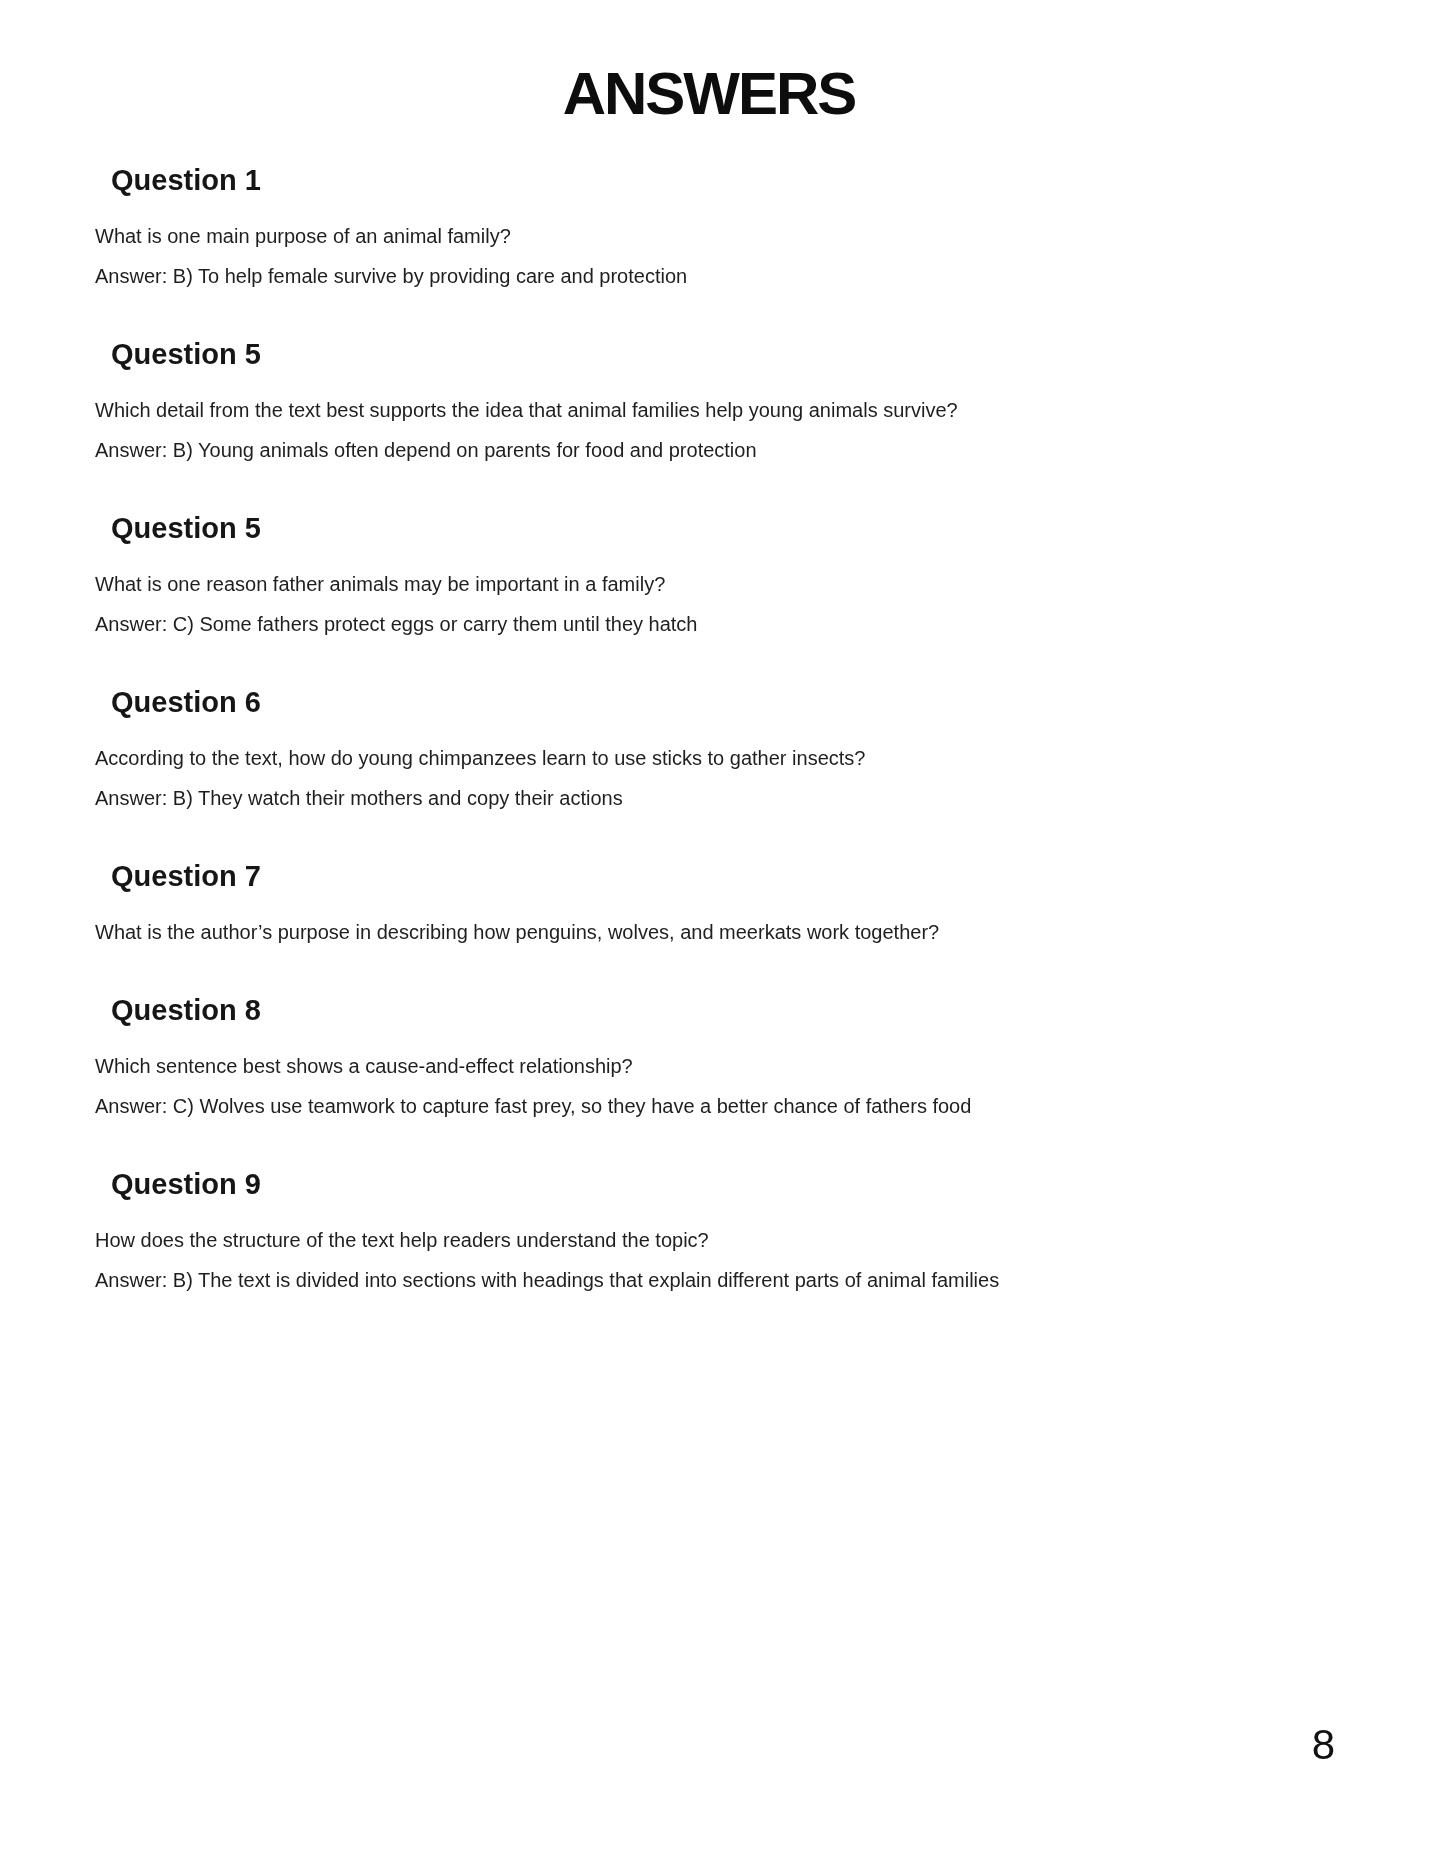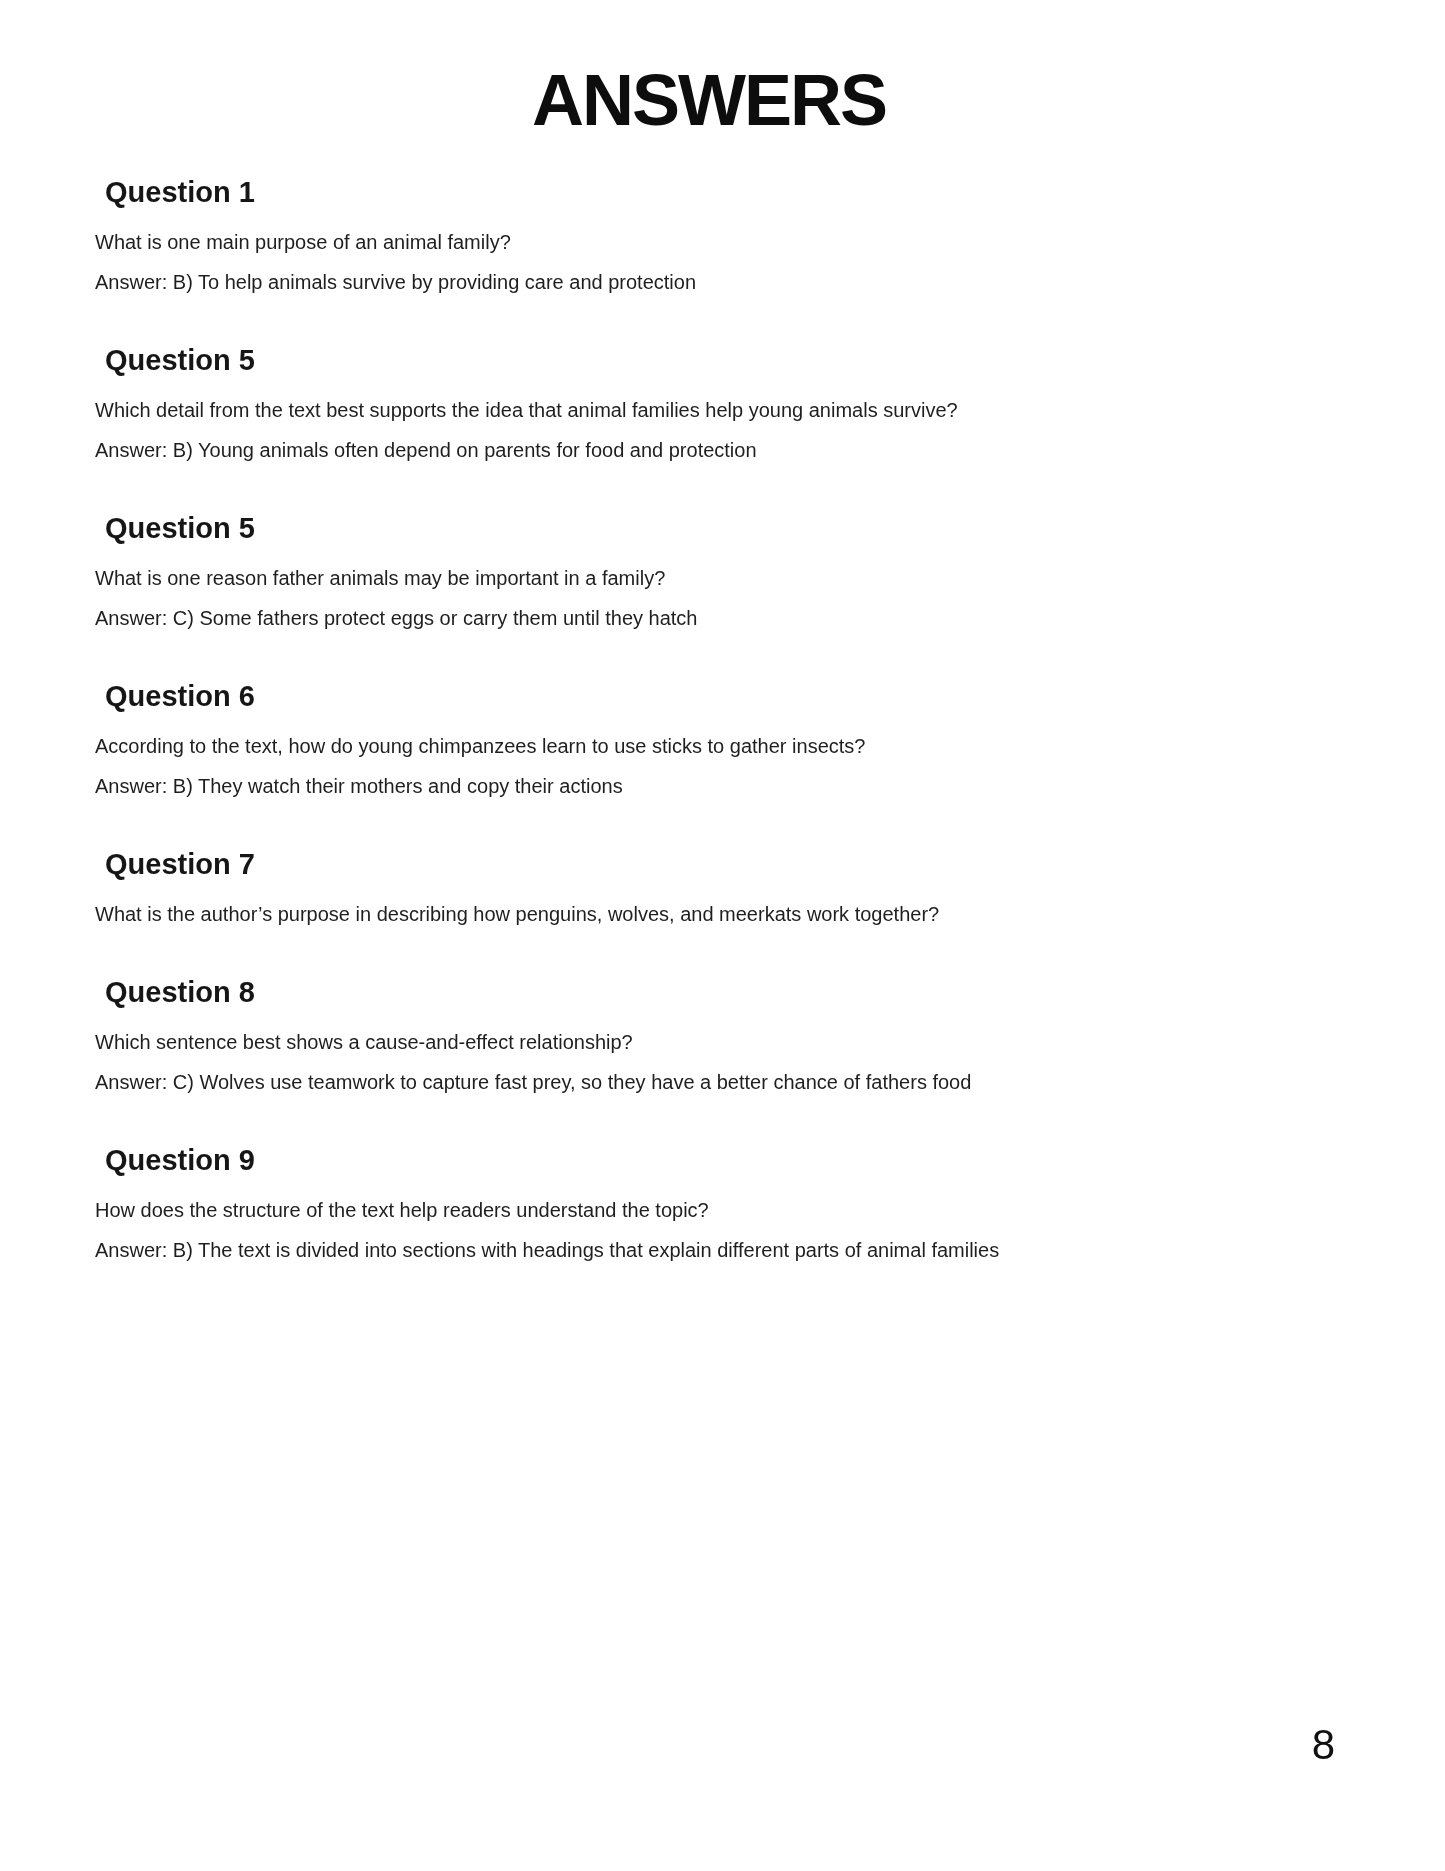--- a/index.html
+++ b/index.html
@@ -17,31 +17,31 @@
   }
   .page {
     position: absolute;
     left: 95px;
     top: 0;
     width: 1228px;
   }
   .doc-title {
     margin: 64px 0 36px 0;
     text-align: center;
-    font-size: 72px;
+    font-size: 60px;
     line-height: 1.0;
     font-weight: 800;
     letter-spacing: -2px;
     color: #0d0d0d;
   }
   .q-block {
     margin: 0 0 38px 0;
   }
   .q-label {
-    margin: 10px;
+    margin: 16px;
     font-size: 29px;
     line-height: 40px;
     font-weight: 700;
     color: #161616;
   }
   .q-text,
   .q-answer {
     margin: 0;
     font-size: 20px;
     line-height: 40px;
@@ -59,21 +59,21 @@
 </style>
 </head>
 <body>
 
 <div class="page">
   <h1 class="doc-title">ANSWERS</h1>
   <div id="questions-list">
   <section class="q-block">
     <h2 class="q-label">Question 1</h2>
     <p class="q-text">What is one main purpose of an animal family?</p>
-    <p class="q-answer">Answer: B) To help animals survive by providing care and protection</p>
+    <p class="q-answer">Answer: B) To help female survive by providing care and protection</p>
   </section>
 
 
   <section class="q-block">
     <h2 class="q-label">Question 5</h2>
     <p class="q-text">Which detail from the text best supports the idea that animal families help young animals survive?</p>
     <p class="q-answer">Answer: B) Young animals often depend on parents for food and protection</p>
   </section>
 
 

